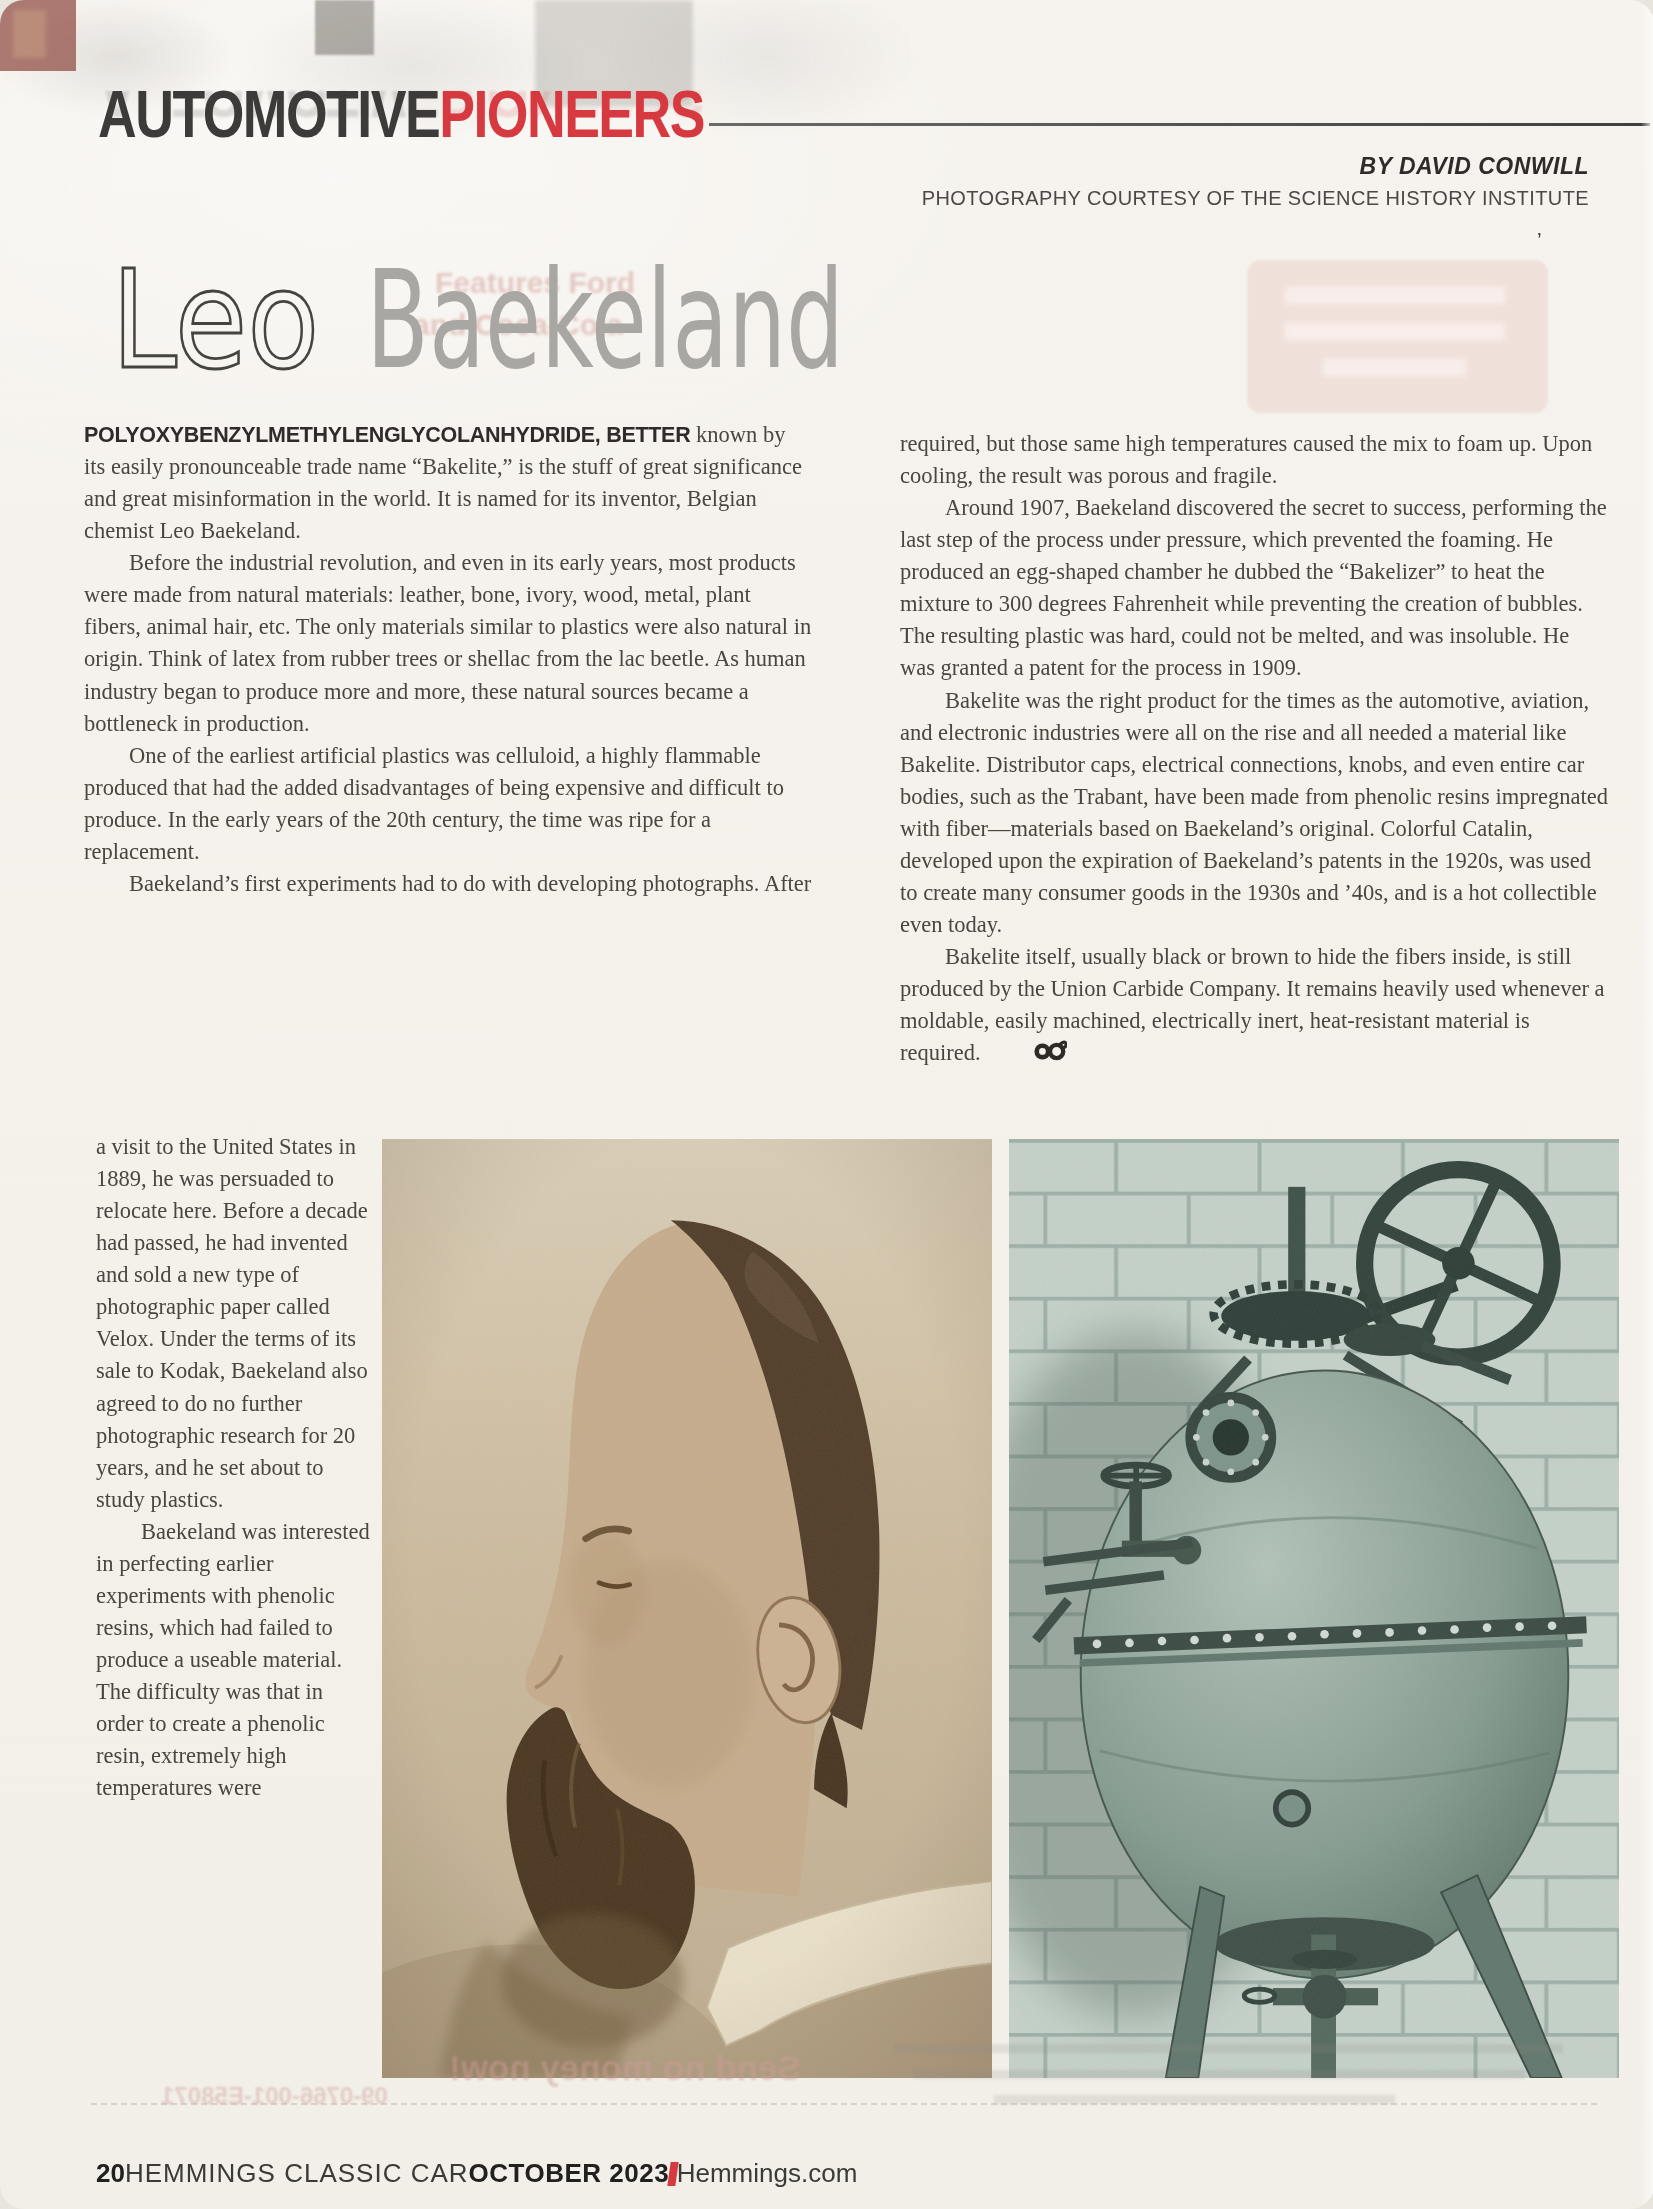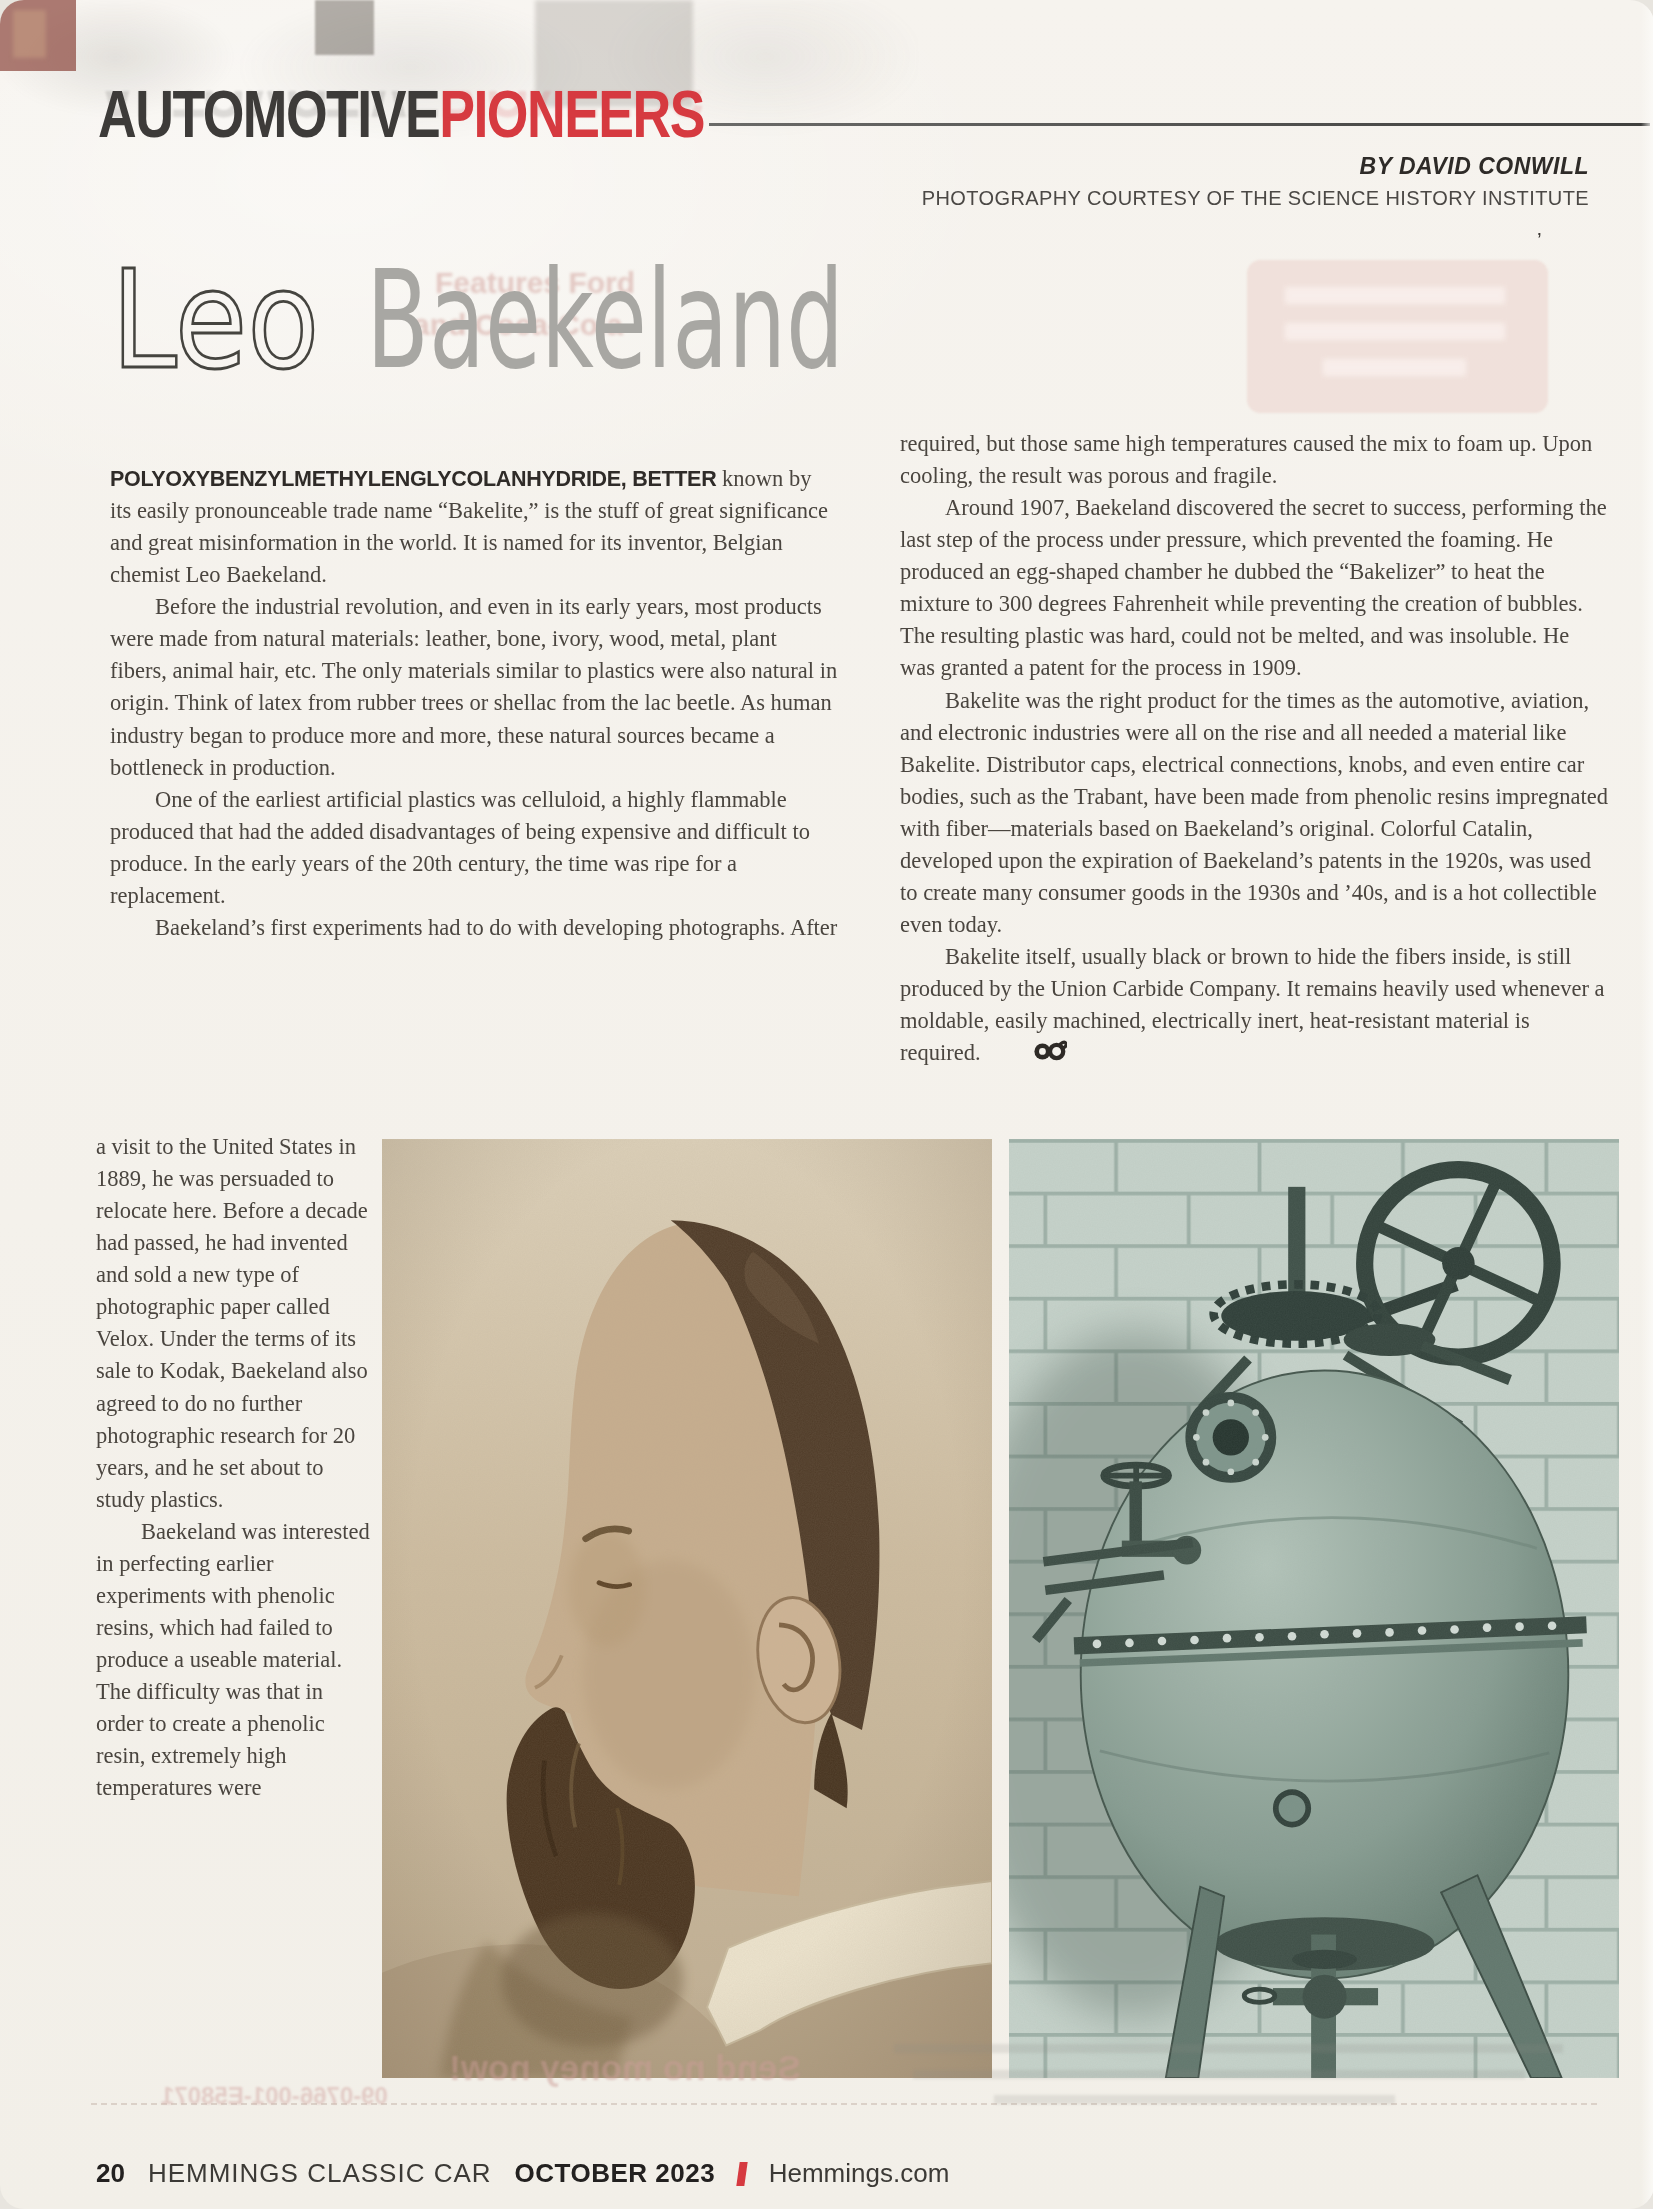--- a/index.html
+++ b/index.html
@@ -53,32 +53,32 @@
   .byline{position:absolute;right:65px;top:153px;font-family:"Liberation Sans",sans-serif;
     font-weight:bold;font-size:23px;color:#2e2b28;letter-spacing:0.5px;font-style:italic;}
   .credit{position:absolute;right:65px;top:187px;font-family:"Liberation Sans",sans-serif;
     font-size:20px;color:#4b4845;letter-spacing:0.4px;text-align:center;}
   
   .title-svg{position:absolute;left:94px;top:241px;}
   
   .col{position:absolute;font-size:22.5px;line-height:1.425;text-align:left;}
   .col p{margin:0;}
   .col p.ind{text-indent:2em;}
-  .col-left{left:110px;top:419px;width:728px;margin-top:44px;}
+  .col-left{left:84px;top:419px;width:728px;}
   .col-right{left:880px;top:428px;width:709px;margin-left:20px;}
   .col-narrow{left:96px;top:1131px;width:277px;}
   .lead-bold{font-family:"Liberation Sans",sans-serif;font-weight:bold;font-size:21.5px;
     letter-spacing:-0.3px;color:#2f2b28;}
   .endmark{display:inline-block;margin-left:7.6px;vertical-align:-2.9px;}
   
   .photo{position:absolute;overflow:hidden;}
   .photo-portrait{left:382px;top:1139px;width:610px;height:939px;}
   .photo-bakelizer{left:1009px;top:1139px;width:610px;height:939px;}
   
-  .footer{position:absolute;left:96px;top:2158px;display:flex;align-items:flex-end;gap:23px;
+  .footer{position:absolute;left:96px;top:2158px;display:flex;align-items:flex-end;gap:0;
     font-family:"Liberation Sans",sans-serif;font-size:26px;color:#3c3a36;}
   .footer .f-num{font-weight:bold;color:#232120;}
   .footer .f-mag{letter-spacing:1px;color:#3c3a36;}
   .footer .f-issue{font-weight:bold;color:#232120;letter-spacing:0.5px;}
   .footer .f-div{display:inline-block;width:7.6px;height:24px;background:#d63a40;
     transform:skewX(-8deg);align-self:center;}
   .footer .f-site{color:#3c3a36;}
 </style>
 </head>
 <body>

